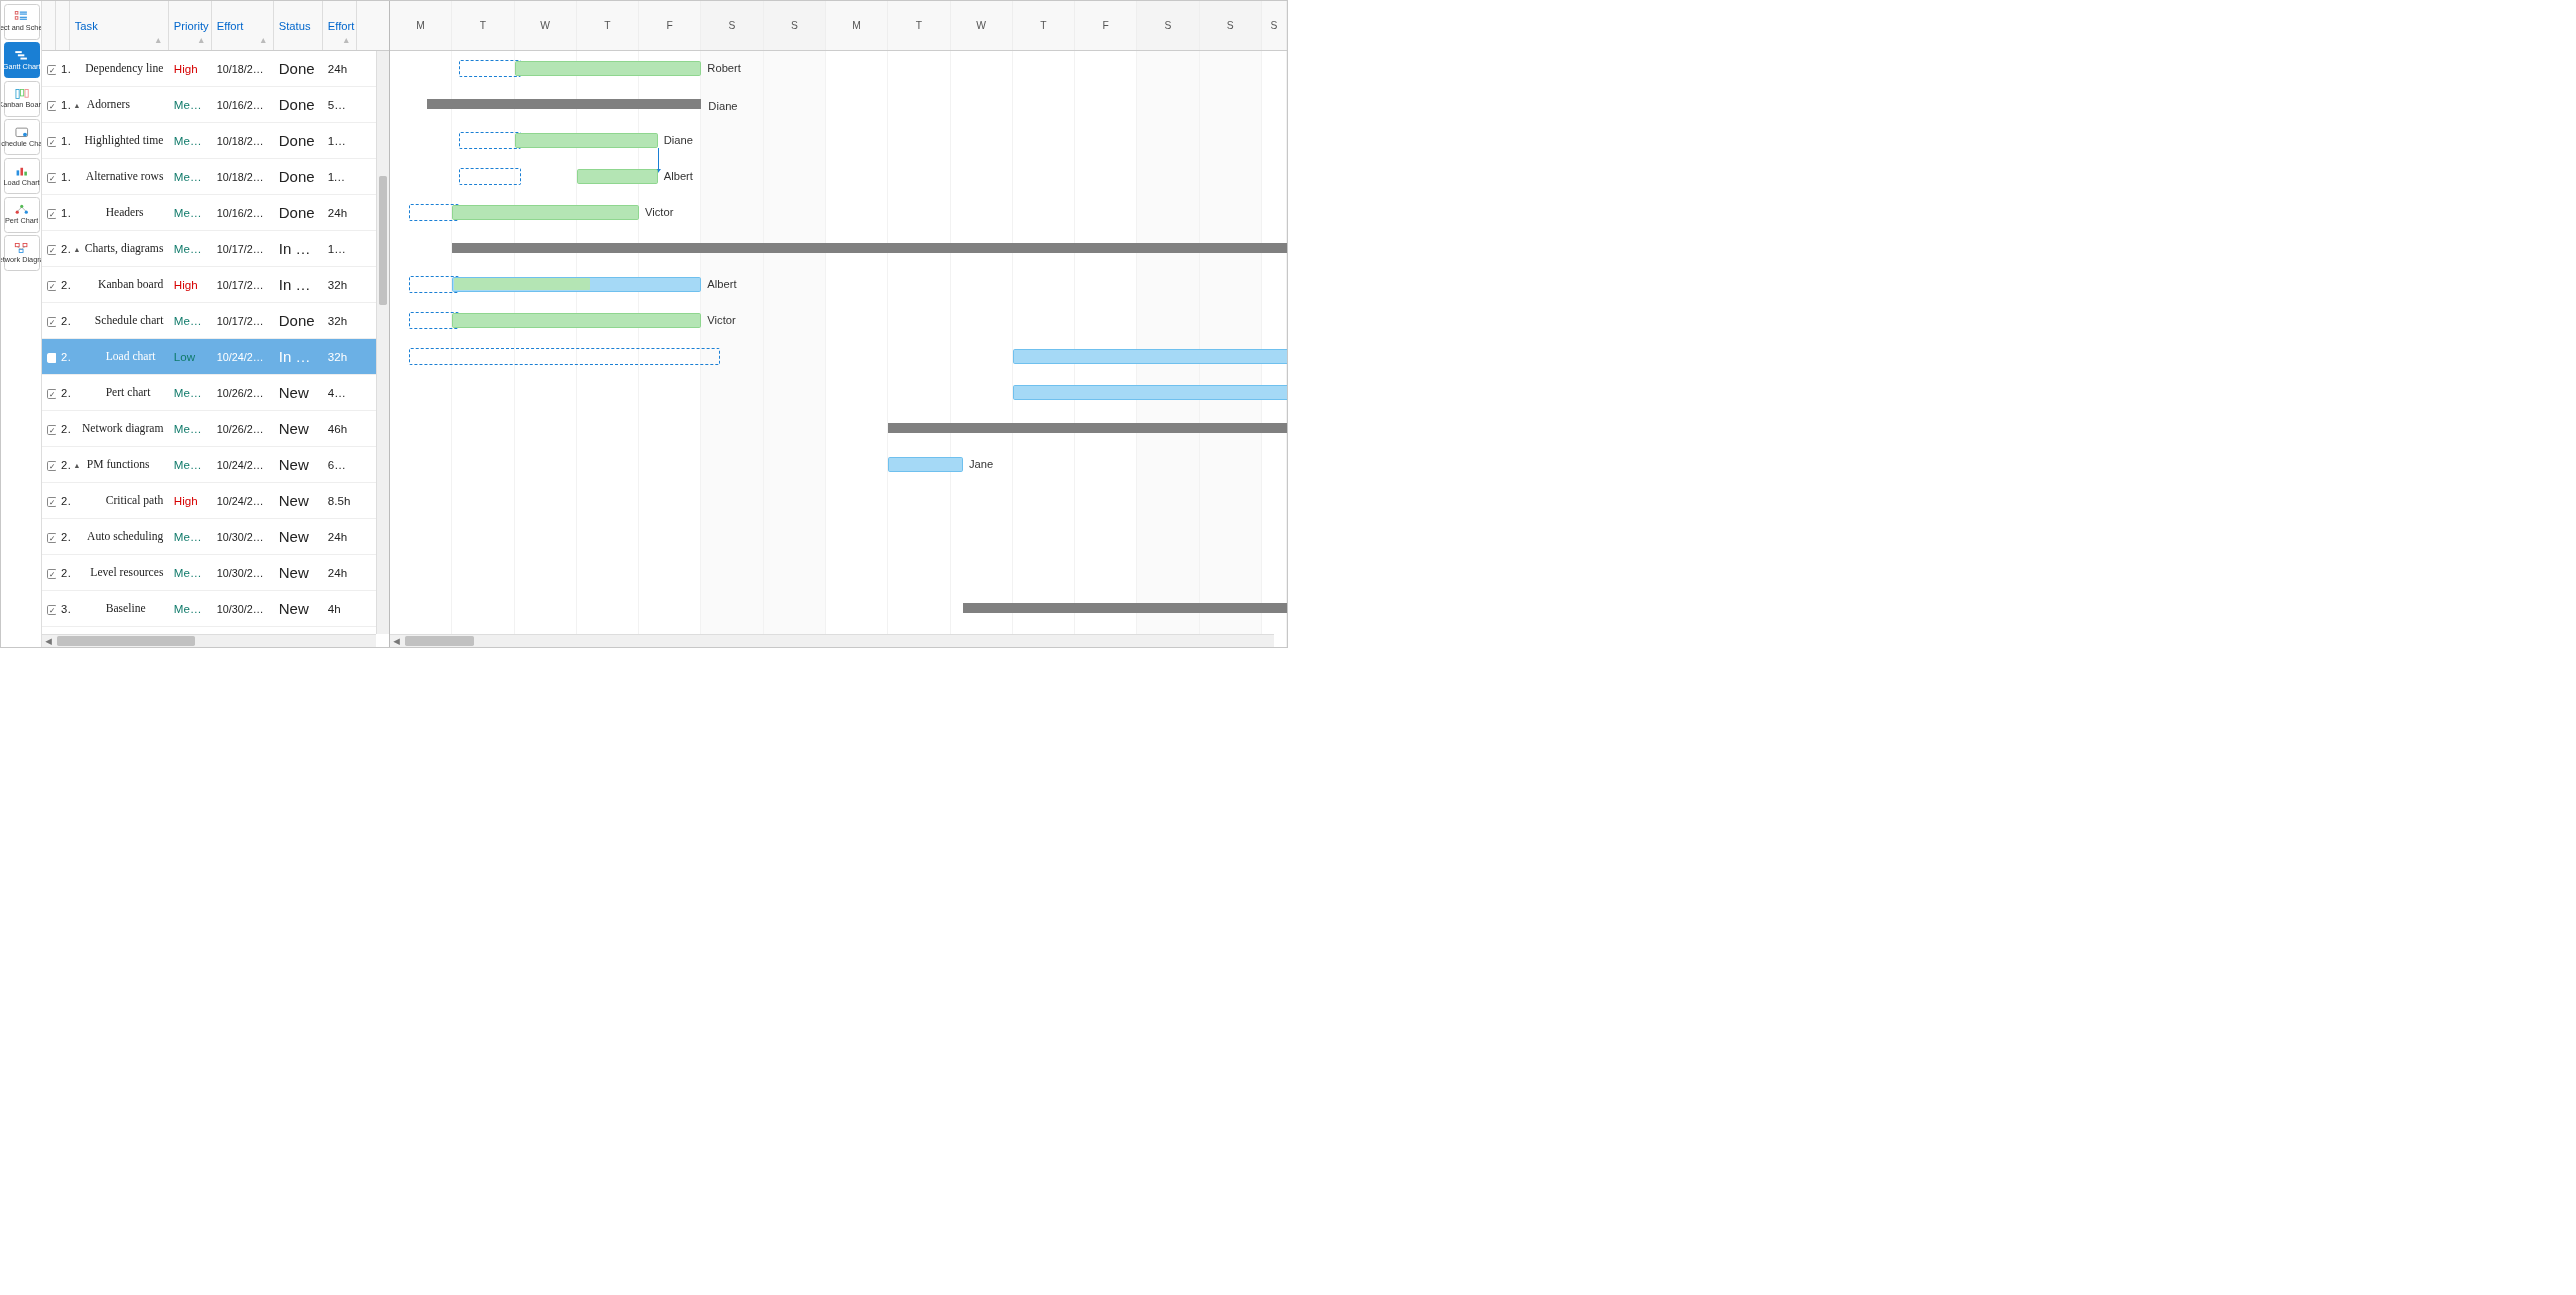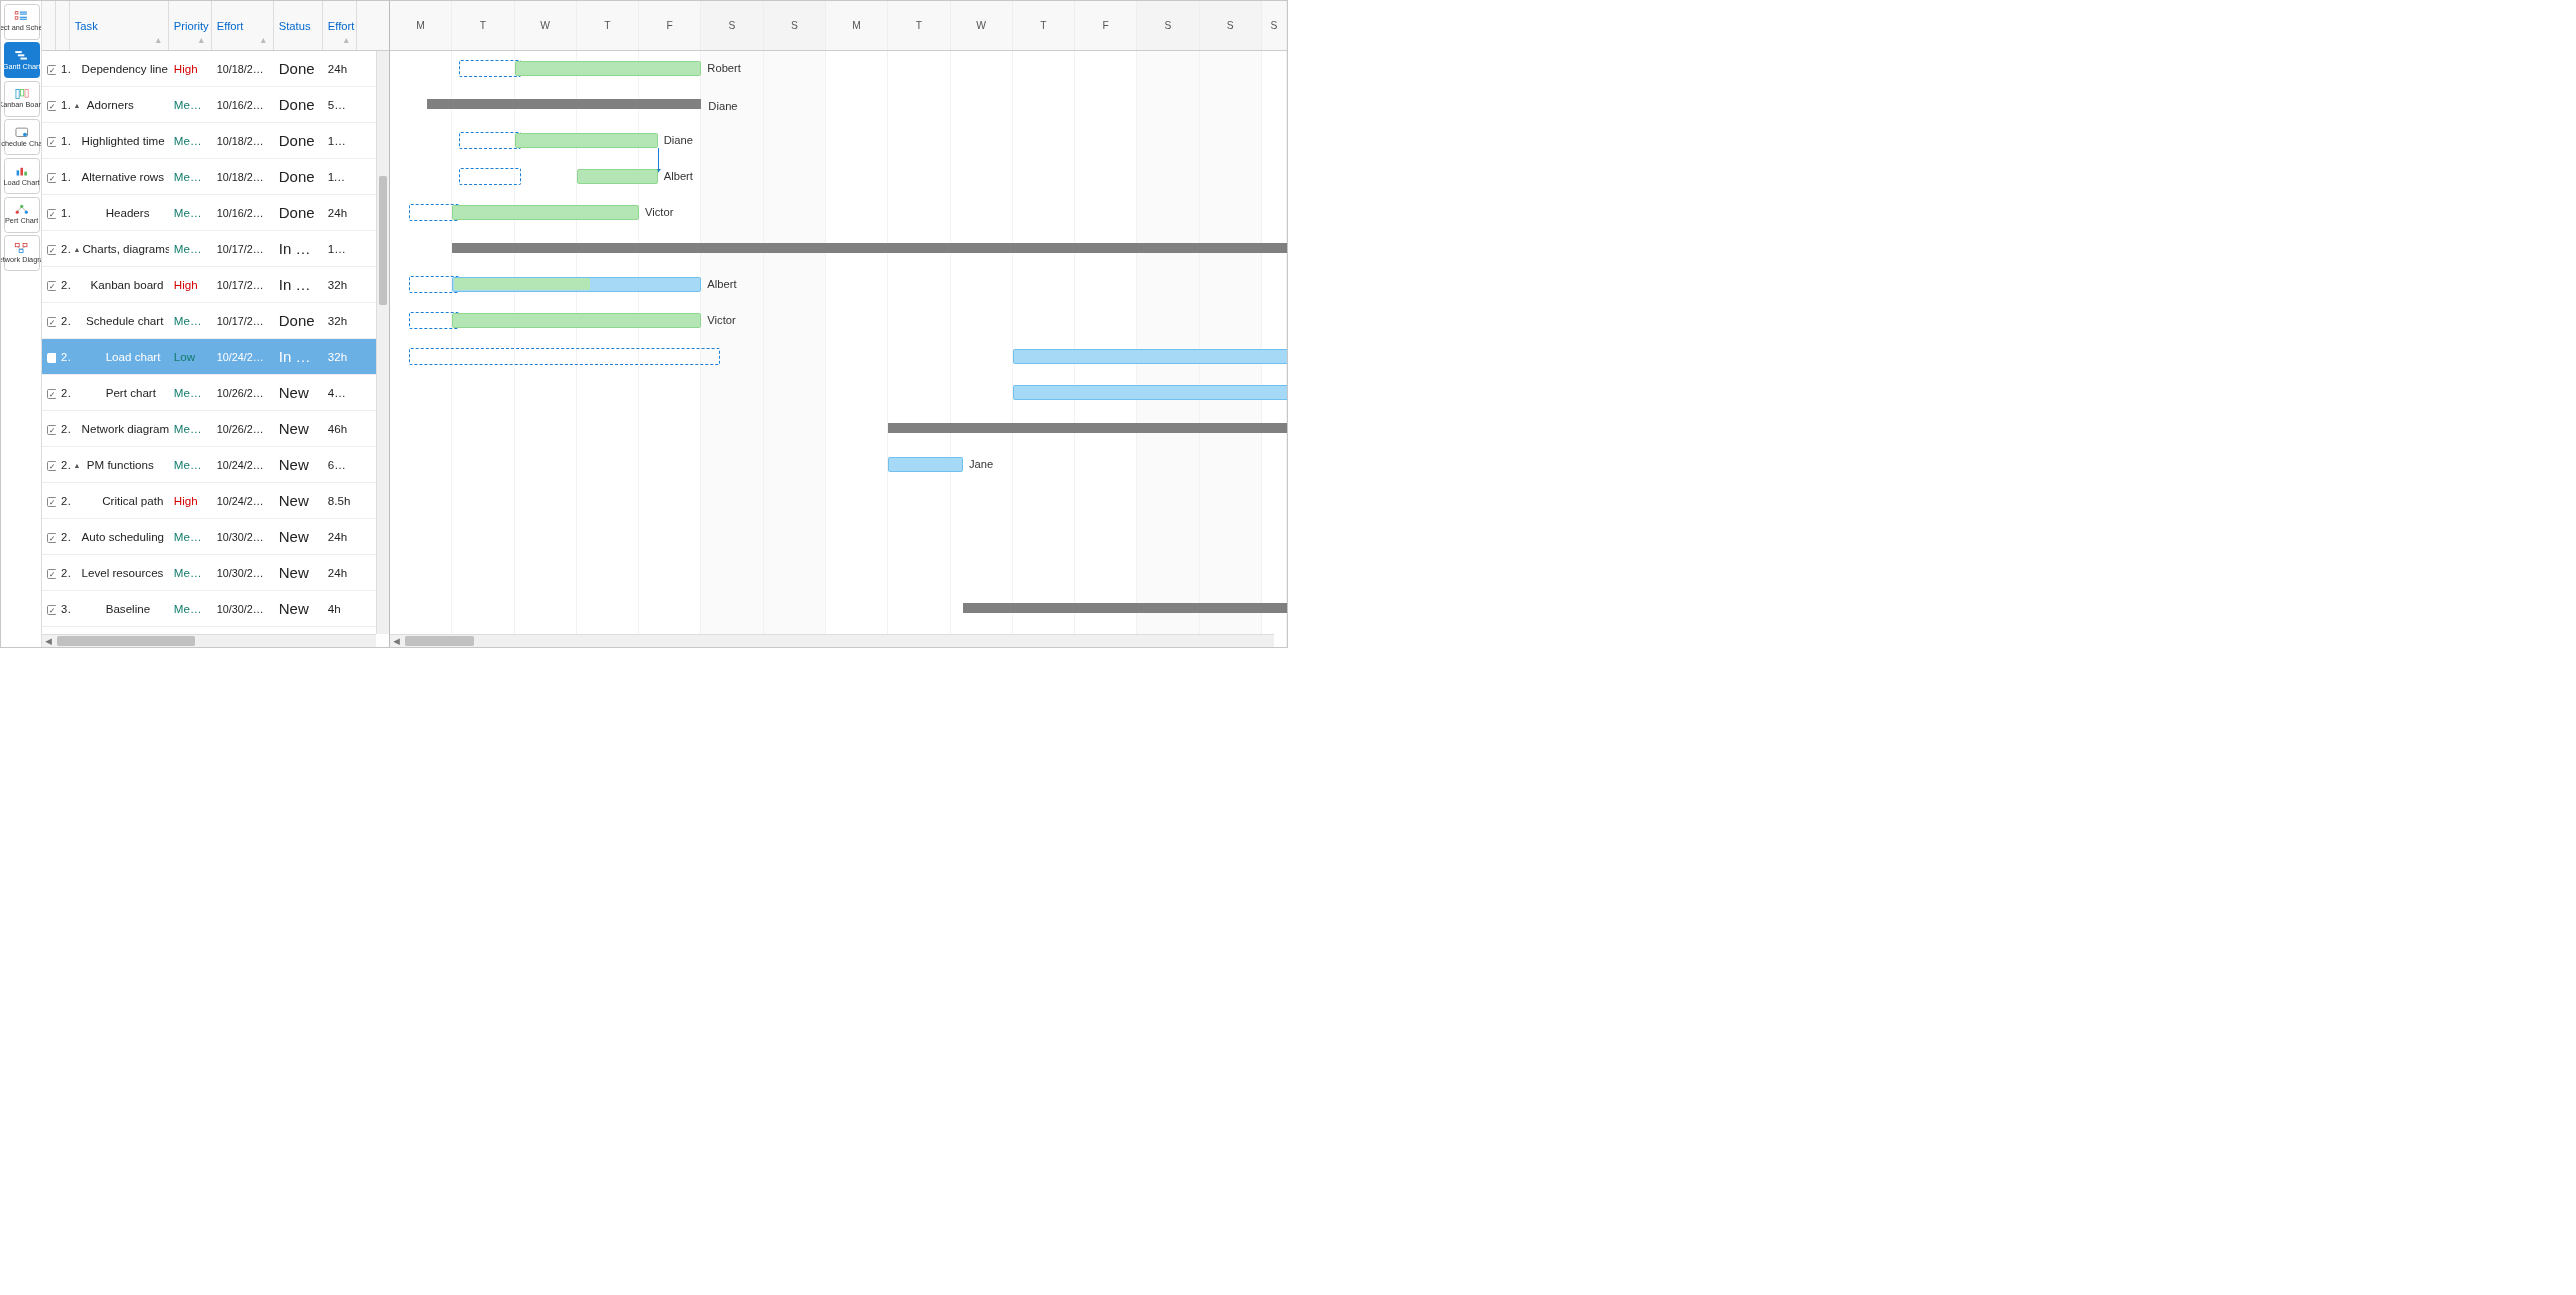--- a/index.html
+++ b/index.html
@@ -22,21 +22,21 @@
   .gh-cell { border-right: 0.9px solid #ddd; display: flex; align-items: center; padding: 0 5.2px; color: #0066cc; font-size: 11.2px; position: relative; }
   .gh-sort { position: absolute; right: 5.2px; bottom: 5.2px; color: #bbb; font-size: 8.6px; }
   .grid-body { flex: 1; overflow: hidden; position: relative; }
   .grid-rows { position: absolute; top: 0; left: 0; right: 0; }
   .grid-row { display: flex; height: 36px; align-items: center; border-bottom: 0.9px solid #eee; }
   .grid-row.selected { background: #6bb0e5; color: #fff; }
   .grid-row.selected .col-priority { color: #0f7a6a !important; }
   .g-cell { padding: 0 5.2px; overflow: hidden; white-space: nowrap; text-overflow: ellipsis; }
   .col-check { width: 13.8px; text-align: center; flex-shrink: 0; }
   .col-num { width: 13.8px; text-align: left; font-size: 11.2px; flex-shrink: 0; }
-  .col-task { width: 99px; display: flex; align-items: center; gap: 3.4px; flex-shrink: 0; }
+  .col-task { width: 99px; display: flex; align-items: center; gap: 3.4px; flex-shrink: 0; font-family: Liberation Serif, serif; }
   .col-priority { width: 43px; flex-shrink: 0; }
   .col-start { width: 62px; font-size: 10.8px; flex-shrink: 0; }
   .col-status { width: 49px; font-size: 15px; flex-shrink: 0; }
   .col-effort { width: 34px; flex-shrink: 0; }
   .chk { width: 10.3px; height: 10.3px; border: 0.9px solid #888; border-radius: 1.7px; display: inline-flex; align-items: center; justify-content: center; font-size: 7.7px; color: #444; background: #fff; }
   .chk.on::after { content: "✓"; }
   .expander { width: 8.6px; display: inline-block; font-size: 8.6px; color: #555; }
   .indent { width: 15.5px; display: inline-block; }
   .prio-High { color: #d60000; }
   .prio-Medium { color: #0f7a6a; }

